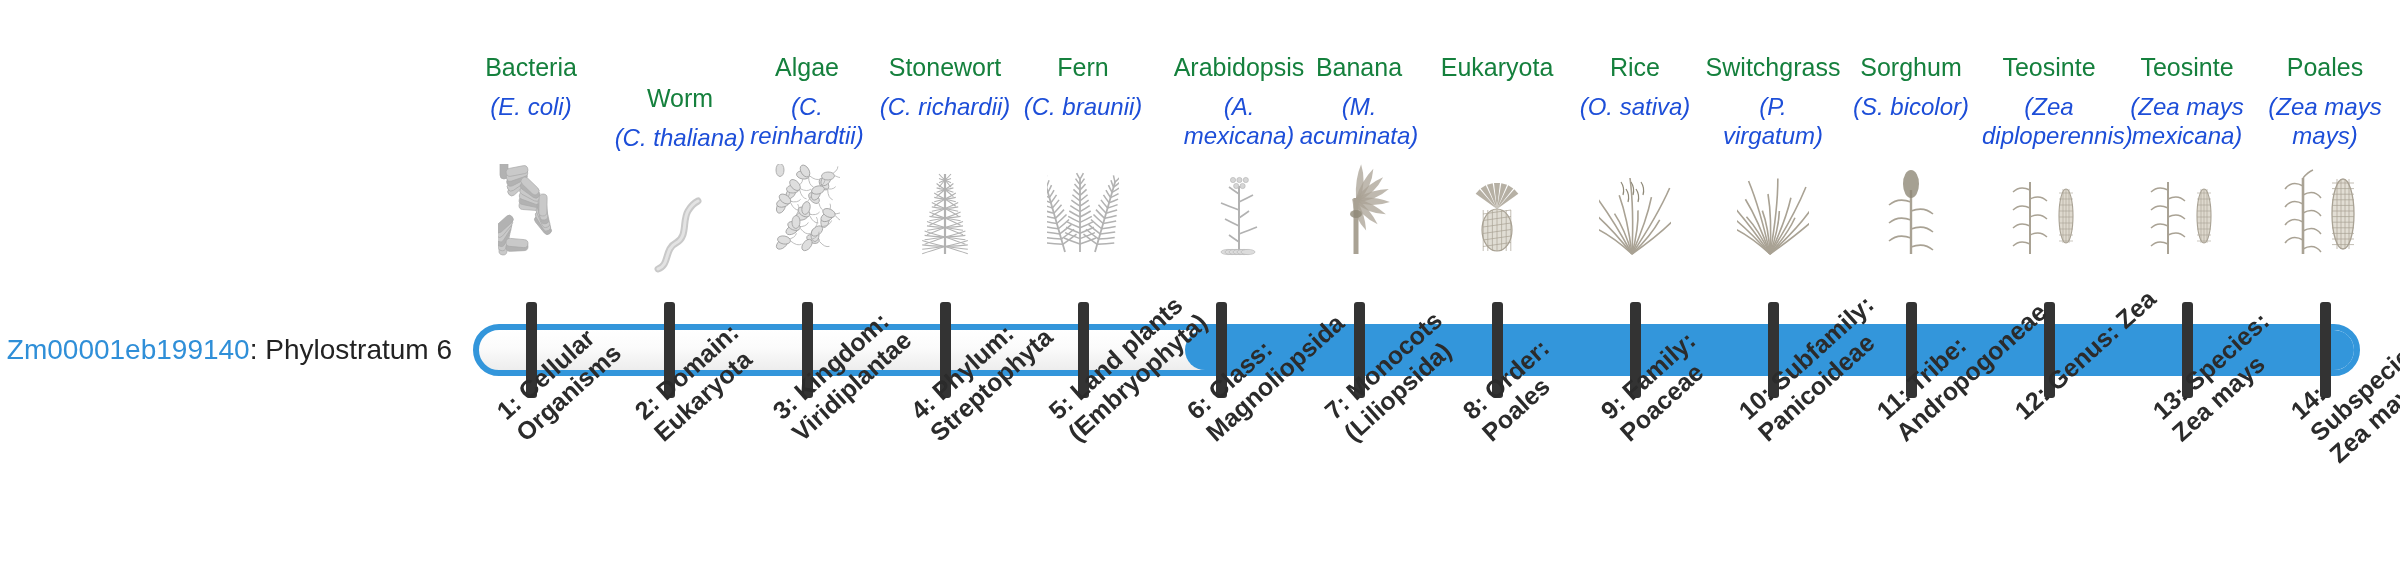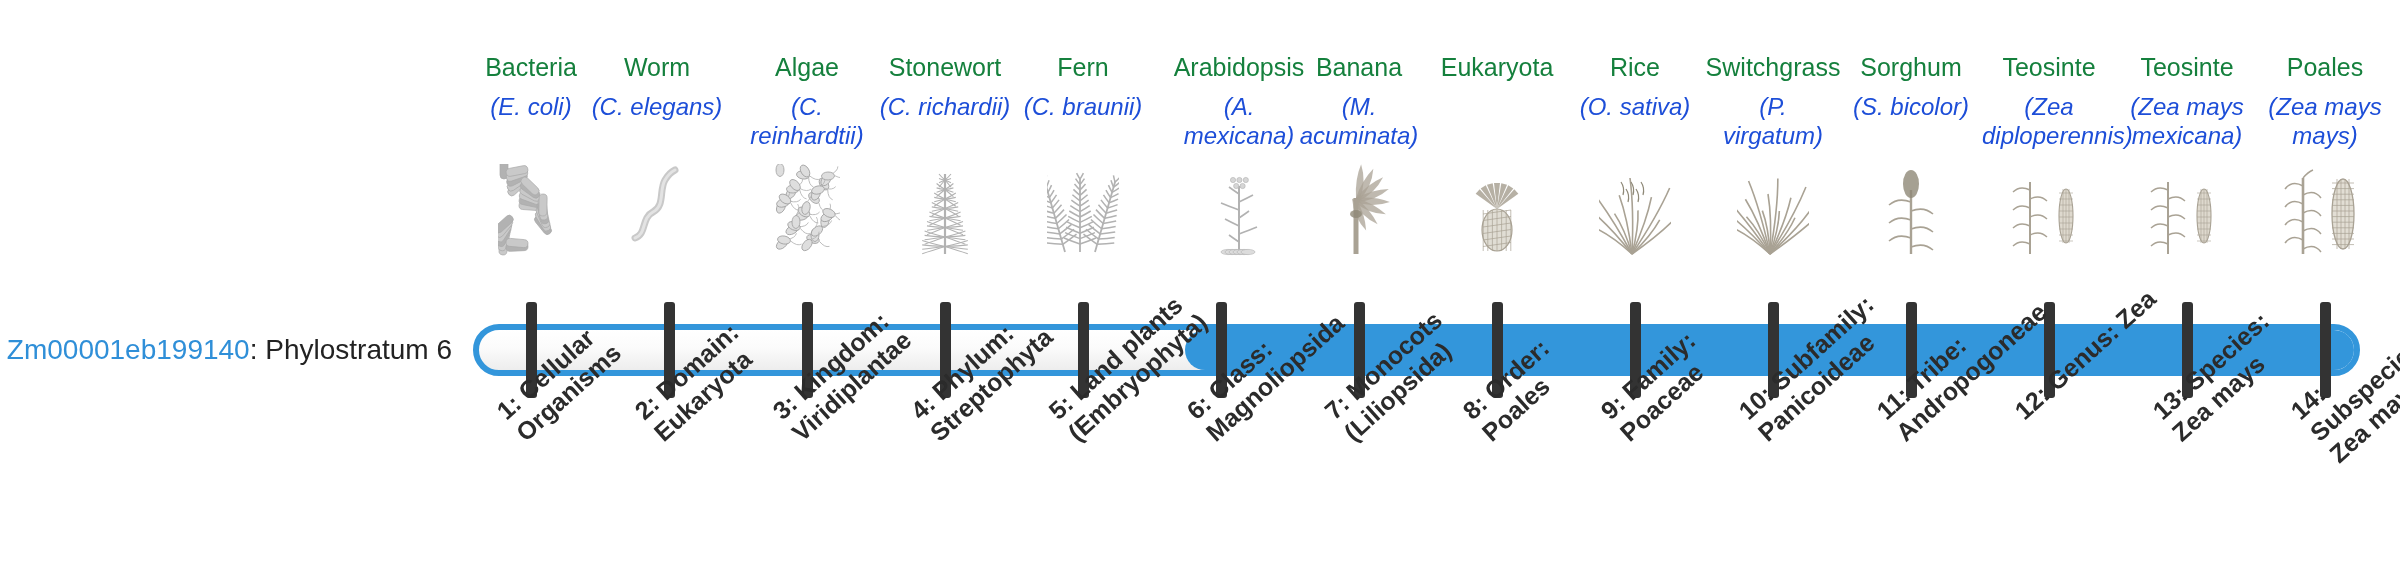--- a/index.html
+++ b/index.html
@@ -245,23 +245,23 @@
             </g>
             <g transform="translate(6,60) rotate(48)">
               <rect x="-4" y="-11" width="8" height="22" rx="4" fill="#b2b2b2" stroke="#aaa" stroke-width="0.7"></rect>
             </g>
             <g transform="translate(19,79) rotate(95)">
               <rect x="-4" y="-11" width="8" height="22" rx="4" fill="#c9c9c9" stroke="#aaa" stroke-width="0.7"></rect>
             </g>
           </svg>
         </div>
       </div>
-      <div class="species-col" style="left: 126px;">
+      <div class="species-col" style="left: 149px; margin-top: 31px;">
         <div class="sp-common">Worm</div>
-        <div class="sp-sci">(C. elegans)</div>
+        <div class="sp-sci">(C. thaliana)</div>
         <div class="sp-art">
           <svg width="64" height="92" viewBox="0 0 64 92">
             <path d="M10 74 C22 70 16 54 28 48 C40 42 34 26 40 16 C43 11 46 8 50 6" fill="none" stroke="#c9c9c9" stroke-width="7" stroke-linecap="round"></path>
                <path d="M10 74 C22 70 16 54 28 48 C40 42 34 26 40 16 C43 11 46 8 50 6" fill="none" stroke="#e3e3e3" stroke-width="3" stroke-linecap="round"></path>
           </svg>
         </div>
       </div>
       <div class="species-col" style="left: 276px;">
         <div class="sp-common">Algae</div>
         <div class="sp-sci">(C. reinhardtii)</div>

